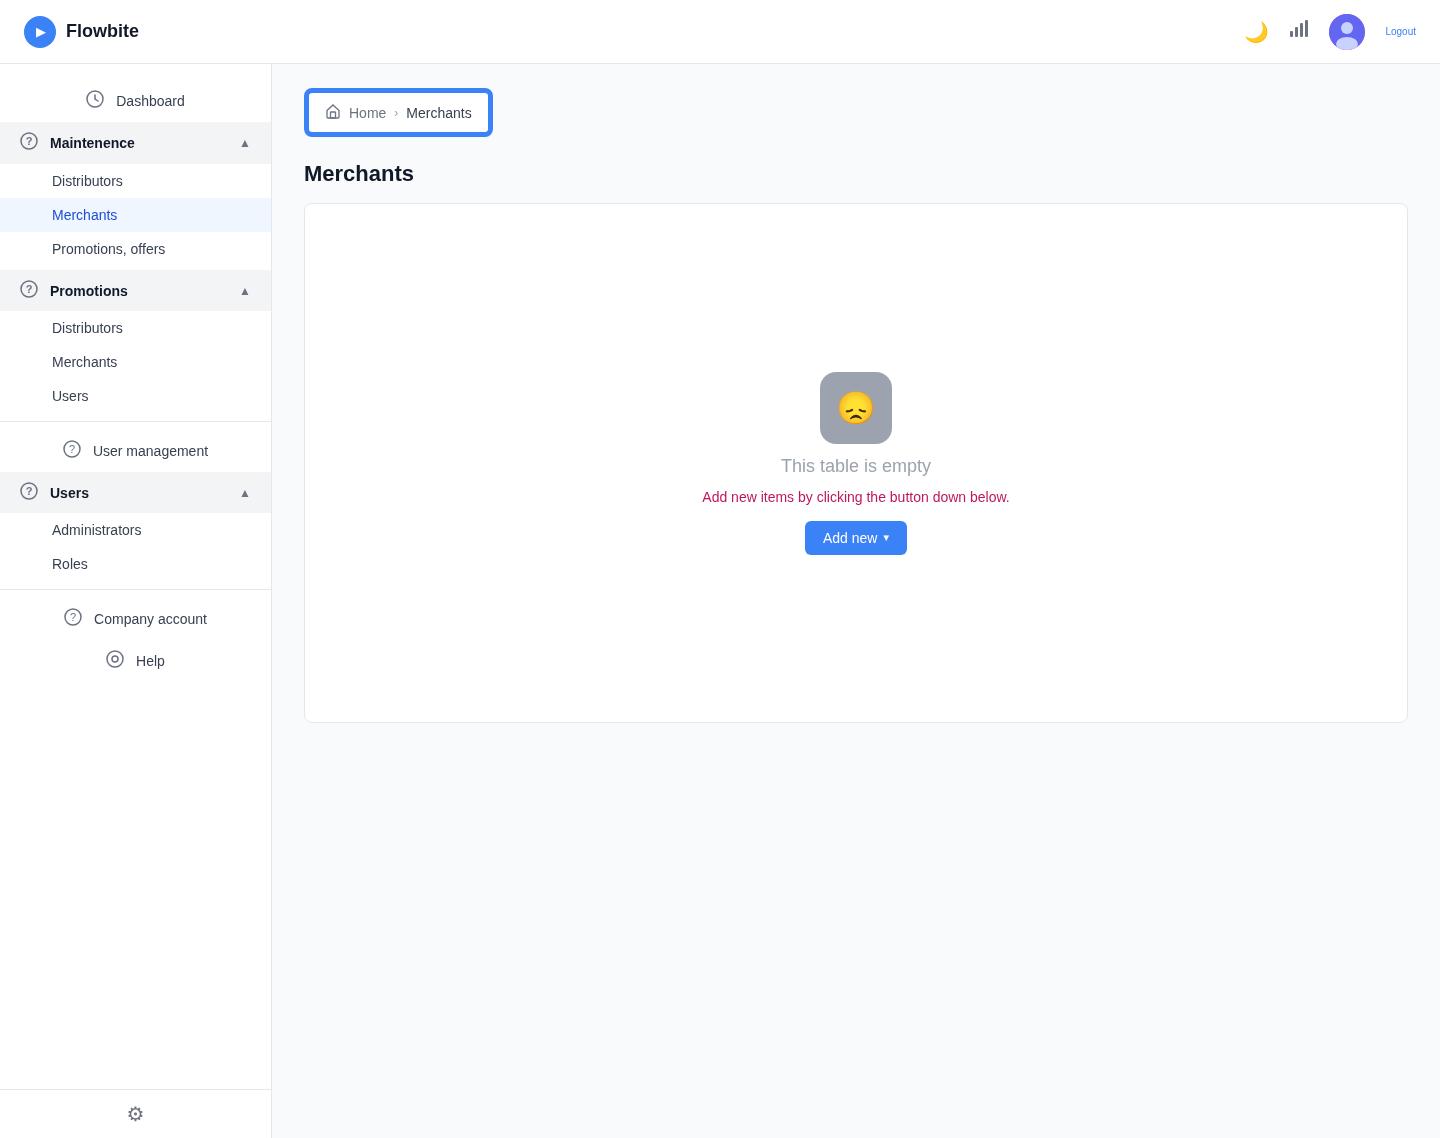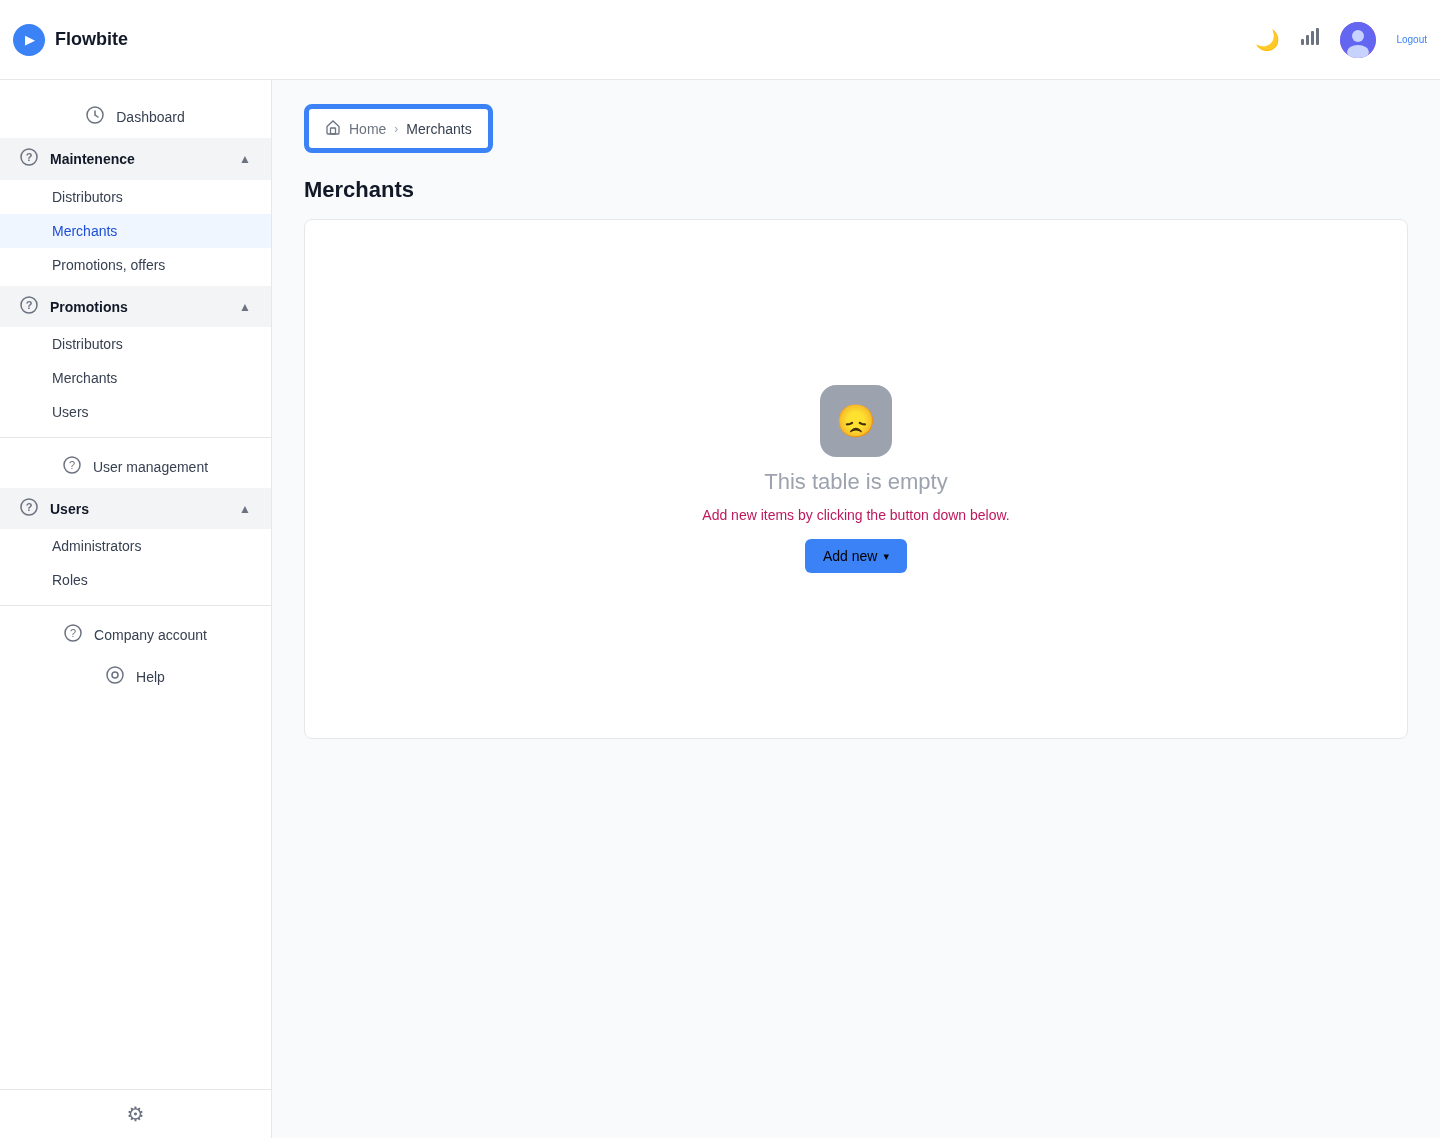--- a/index.html
+++ b/index.html
@@ -2,21 +2,21 @@
 <html><head>
   <meta charset="utf-8">
   <style>
     * { margin: 0; padding: 0; box-sizing: border-box; }
     body { font-family: -apple-system, BlinkMacSystemFont, 'Segoe UI', sans-serif; background: #f9fafb; display: flex; flex-direction: column; height: 1138px; overflow: hidden; }
 
     
     .header {
       display: flex; align-items: center; justify-content: space-between;
       background: #fff; border-bottom: 1px solid #e5e7eb;
-      padding: 0 13px; height: 80px; flex-shrink: 0;
+      padding: 0 24px; height: 64px; flex-shrink: 0;
     }
     .header-left { display: flex; align-items: center; gap: 10px; }
     .logo-icon {
       width: 32px; height: 32px; background: #3b82f6; border-radius: 50%;
       display: flex; align-items: center; justify-content: center;
     }
     .logo-icon::after {
       content: '▶'; color: #fff; font-size: 13px; margin-left: 2px;
     }
     .app-name { font-size: 18px; font-weight: 700; color: #111827; }
@@ -90,25 +90,25 @@
     .content-card {
       background: #fff; border: 1px solid #e5e7eb; border-radius: 8px;
       min-height: 520px; display: flex; align-items: center; justify-content: center;
     }
     .empty-state { display: flex; flex-direction: column; align-items: center; gap: 12px; }
     .empty-icon {
       width: 72px; height: 72px; background: #9ca3af; border-radius: 16px;
       display: flex; align-items: center; justify-content: center;
       font-size: 32px; color: #fff;
     }
-    .empty-title { font-size: 22px; color: #9ca3af; font-weight: 400; }
+    .empty-title { font-size: 18px; color: #9ca3af; font-weight: 400; }
     .empty-subtitle { font-size: 14px; color: #be185d; }
     .add-new-btn {
       display: flex; align-items: center; gap: 6px;
-      background: #3b82f6; color: #000000; border: none; border-radius: 6px;
+      background: #3b82f6; color: #ffffff; border: none; border-radius: 6px;
       padding: 9px 18px; font-size: 14px; font-weight: 500; cursor: pointer;
       margin-top: 4px;
     }
     .add-new-btn .dropdown-arrow { font-size: 11px; }
   </style>
 </head>
 <body>
 
 <header class="header">
   <div class="header-left">

